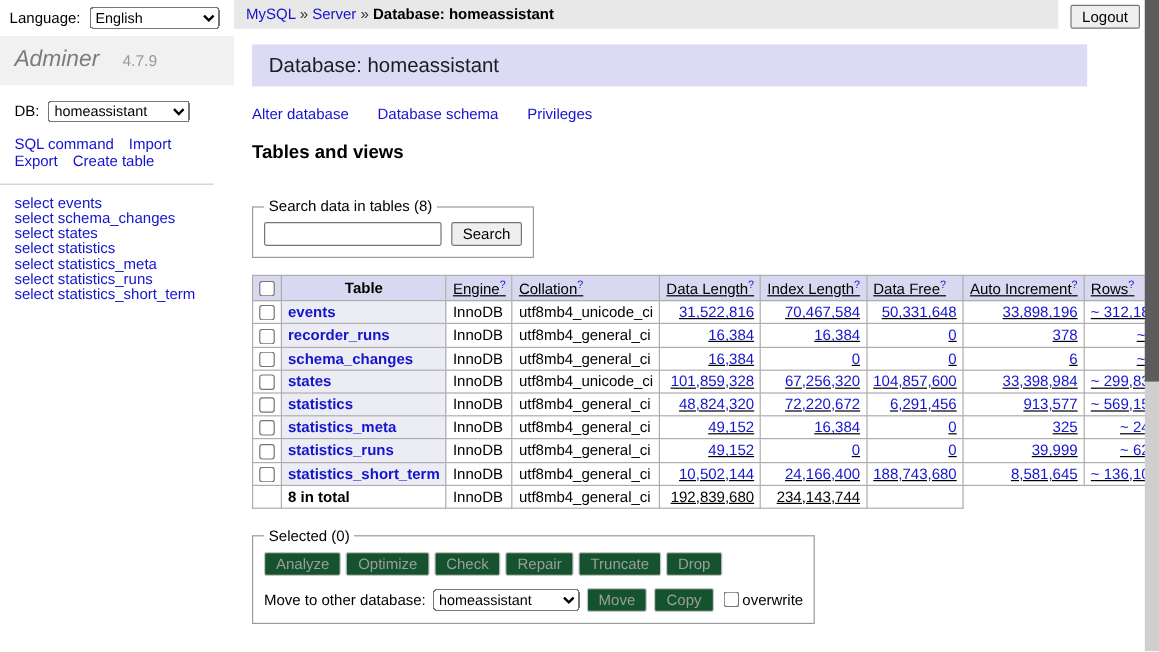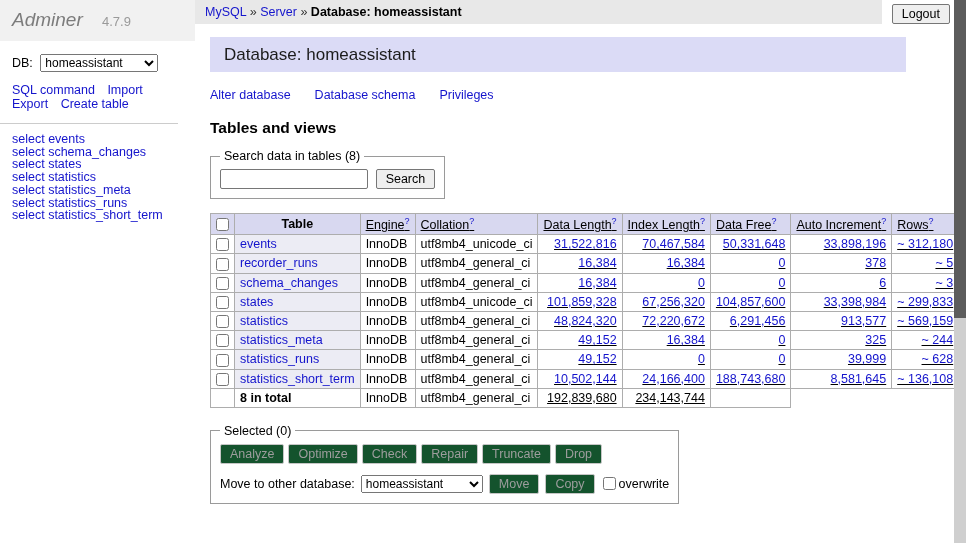--- a/index.html
+++ b/index.html
@@ -74,21 +74,21 @@
     font-weight: 400;
     color: #1c1c1c;
   }
   .db-links { margin: 16px 0 0; font-size: 12.5px; }
   .db-links a { margin-right: 24px; }
   .section-heading { margin: 17px 0 12px; font-size: 15.5px; font-weight: bold; color: #000; }
 
   fieldset { border: 1px solid #9a9a9a; padding: 6px 9px 9px; }
   legend { font-size: 12.5px; padding: 0 4px; }
 
-  .search-fieldset { display: inline-block; margin: 0 0 12px; }
+  .search-fieldset { display: inline-block; margin: 16px 0 12px; }
   .search-input {
     width: 148px; height: 20px;
     border: 1px solid #767676; border-radius: 2px;
     font-size: 12px; padding: 1px 4px;
   }
   .btn {
     font-family: "Liberation Sans", "DejaVu Sans", sans-serif;
     font-size: 12.5px;
     padding: 2px 9px;
     background: #efefef;
@@ -109,21 +109,21 @@
     vertical-align: middle;
   }
   .tables-table thead th, .tables-table thead td { background: #d8d8f0; }
   .tables-table thead th { font-weight: bold; text-align: center; }
   .tables-table thead td { font-weight: 400; text-align: left; white-space: nowrap; text-decoration: underline; }
   .tables-table sup { font-size: 9px; }
   .tables-table sup a { color: #1414cc; text-decoration: none; }
   .check-cell { text-align: center; width: 22px; }
   .check-cell input { margin: 0; vertical-align: middle; }
   tbody th.name-cell { background: #ececf4; text-align: left; }
-  .name-link { font-weight: normal; }
+  .name-link { font-weight: bold; }
   .txt { text-align: left; white-space: nowrap; }
   .num { text-align: right; white-space: nowrap; text-decoration: underline; }
   tfoot th.total-name { background: #fff; text-align: left; font-weight: bold; }
   tfoot td { color: #000; }
   tfoot .noborder { border: none; background: transparent; }
 
   #header-row > *:nth-child(2) { width: 118px; }
   #header-row > *:nth-child(3) { width: 46px; }
   #header-row > *:nth-child(4) { width: 100px; }
   #header-row > *:nth-child(5) { width: 72px; }
@@ -154,20 +154,24 @@
     width: 12px; height: 318px;
     background: #5c5c5c;
   }
 </style>
 </head>
 <body>
 
 <div class="screen">
 
   <aside class="sidebar">
+    <div class="lang-row">
+      <span>Language:</span>
+      <select id="language-select"><option>English</option></select>
+    </div>
     <h1 class="app-title">
       <span class="app-name">Adminer</span>
       <span class="app-version">4.7.9</span>
     </h1>
     <div class="db-row">
       <span>DB:</span>
       <select id="db-select"><option>homeassistant</option></select>
     </div>
     <p class="actions" id="sidebar-actions"><a class="link">SQL command</a> <a class="link">Import</a> <a class="link">Export</a> <a class="link">Create table</a> </p>
     <ul class="table-list" id="table-list">

